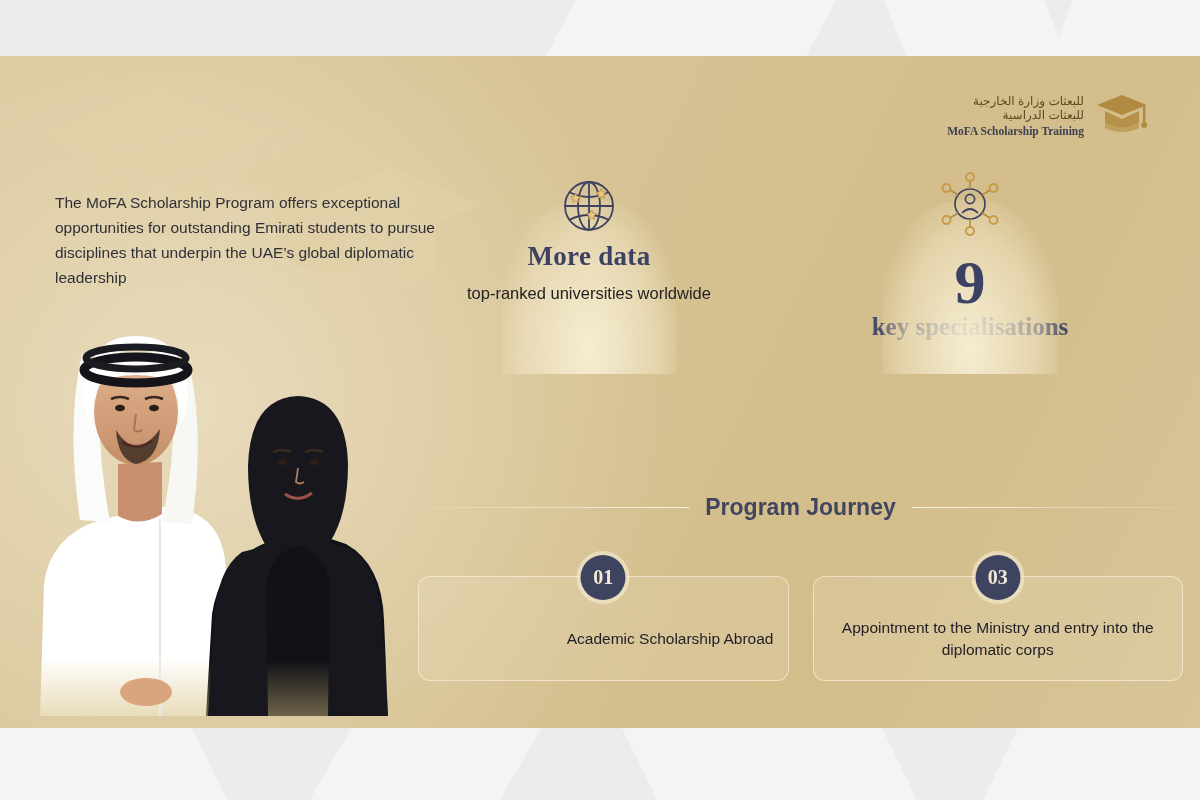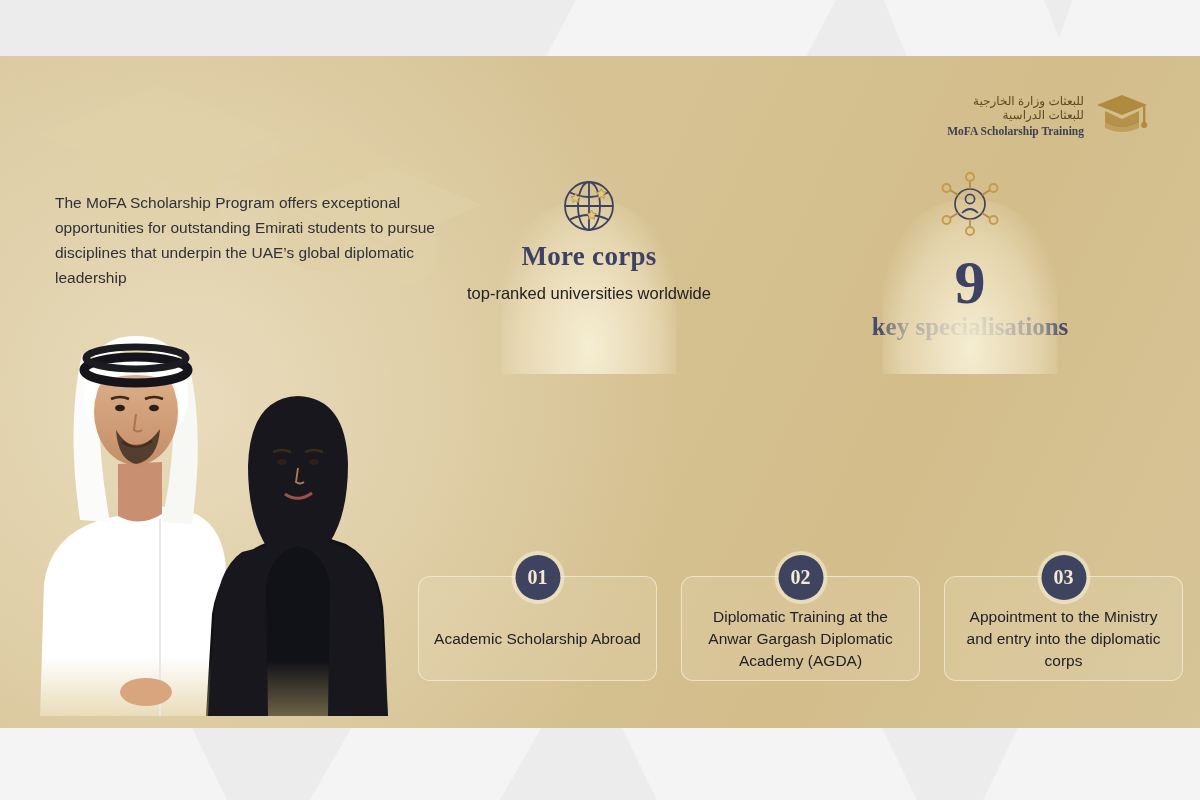--- a/index.html
+++ b/index.html
@@ -77,21 +77,21 @@
   .journey-head{position:absolute;left:418px;top:438px;width:765px;display:flex;align-items:center;gap:16px;}
   .jline{flex:1;height:1px;background:linear-gradient(90deg,rgba(245,238,216,.15),rgba(250,246,232,.95));}
   .jline.right{background:linear-gradient(90deg,rgba(250,246,232,.95),rgba(245,238,216,.15));}
   .journey-title{font-size:23px;font-weight:700;color:#41465f;white-space:nowrap;}
 
   .cards{position:absolute;left:418px;top:520px;width:765px;display:flex;gap:24px;}
   .card{
     position:relative;flex:1;min-height:105px;
     border:1px solid rgba(245,238,214,.75);border-radius:12px;
     background:rgba(250,243,221,.14);
-    display:flex;align-items:center;justify-content:center;
+    display:flex;align-items:center;justify-content:flex-end;
     padding:28px 14px 8px;box-sizing:border-box;
   }
   .badge{
     position:absolute;top:-22px;left:50%;transform:translateX(-50%);
     width:45px;height:45px;border-radius:50%;background:#3e4360;
     color:#f3ead2;font-family:"Liberation Serif",serif;font-size:20px;font-weight:700;
     display:flex;align-items:center;justify-content:center;
     box-shadow:0 0 0 4px rgba(248,240,216,.55);
   }
   .card-text{font-size:15.5px;line-height:22px;color:#212127;text-align:center;}
@@ -247,21 +247,21 @@
             <path d="M11 45 Q31 35 51 45"></path>
             <line x1="31" y1="7" x2="31" y2="55"></line>
           </g>
           <g fill="#e8c77e" stroke="#b08a3e" stroke-width="1.1">
             <path d="M20 22 l2.2 4.4 4.8.7-3.5 3.4.8 4.8-4.3-2.3-4.3 2.3.8-4.8-3.5-3.4 4.8-.7z" transform="scale(.68) translate(6,5)"></path>
             <path d="M44 16 l2.2 4.4 4.8.7-3.5 3.4.8 4.8-4.3-2.3-4.3 2.3.8-4.8-3.5-3.4 4.8-.7z" transform="scale(.72) translate(16,3)"></path>
             <path d="M36 40 l2.2 4.4 4.8.7-3.5 3.4.8 4.8-4.3-2.3-4.3 2.3.8-4.8-3.5-3.4 4.8-.7z" transform="scale(.7) translate(12,10)"></path>
           </g>
         </svg>
       </div>
-      <div class="s1-more big">More corps</div>
+      <div class="s1-more big">More data</div>
       <div class="cap s1-cap">top-ranked universities worldwide</div>
     </div>
 
     <div class="stat stat2">
       <div class="arch" style="top:24px;"></div>
       <div class="icon">
         <svg width="78" height="72" viewBox="0 0 78 72">
           <g stroke="#3f4360" stroke-width="1.7" fill="none">
             <circle cx="39" cy="34" r="15"></circle>
             <circle cx="39" cy="29" r="4.6"></circle>
@@ -282,30 +282,31 @@
             <circle cx="62.5" cy="18" r="4"></circle>
             <circle cx="15.5" cy="50" r="4"></circle>
             <circle cx="62.5" cy="50" r="4"></circle>
           </g>
         </svg>
       </div>
       <div class="big s2-num">9</div>
       <div class="s2-key">key specialisations</div>
     </div>
 
+    <div class="journey-head">
+      <div class="jline"></div>
+      <div class="journey-title">Program Journey</div>
+      <div class="jline right"></div>
+    </div>
 
     <div class="cards">
       <div class="card">
         <div class="badge">01</div>
         <div class="card-text">Academic Scholarship Abroad</div>
       </div>
       <div class="card">
-        <div class="badge">02</div>
-        <div class="card-text">Diplomatic Training at the Anwar Gargash Diplomatic Academy (AGDA)</div>
-      </div>
-      <div class="card">
         <div class="badge">03</div>
         <div class="card-text">Appointment to the Ministry and entry into the diplomatic corps</div>
       </div>
     </div>
 
   </div>
 </div>
 
 </body></html>

